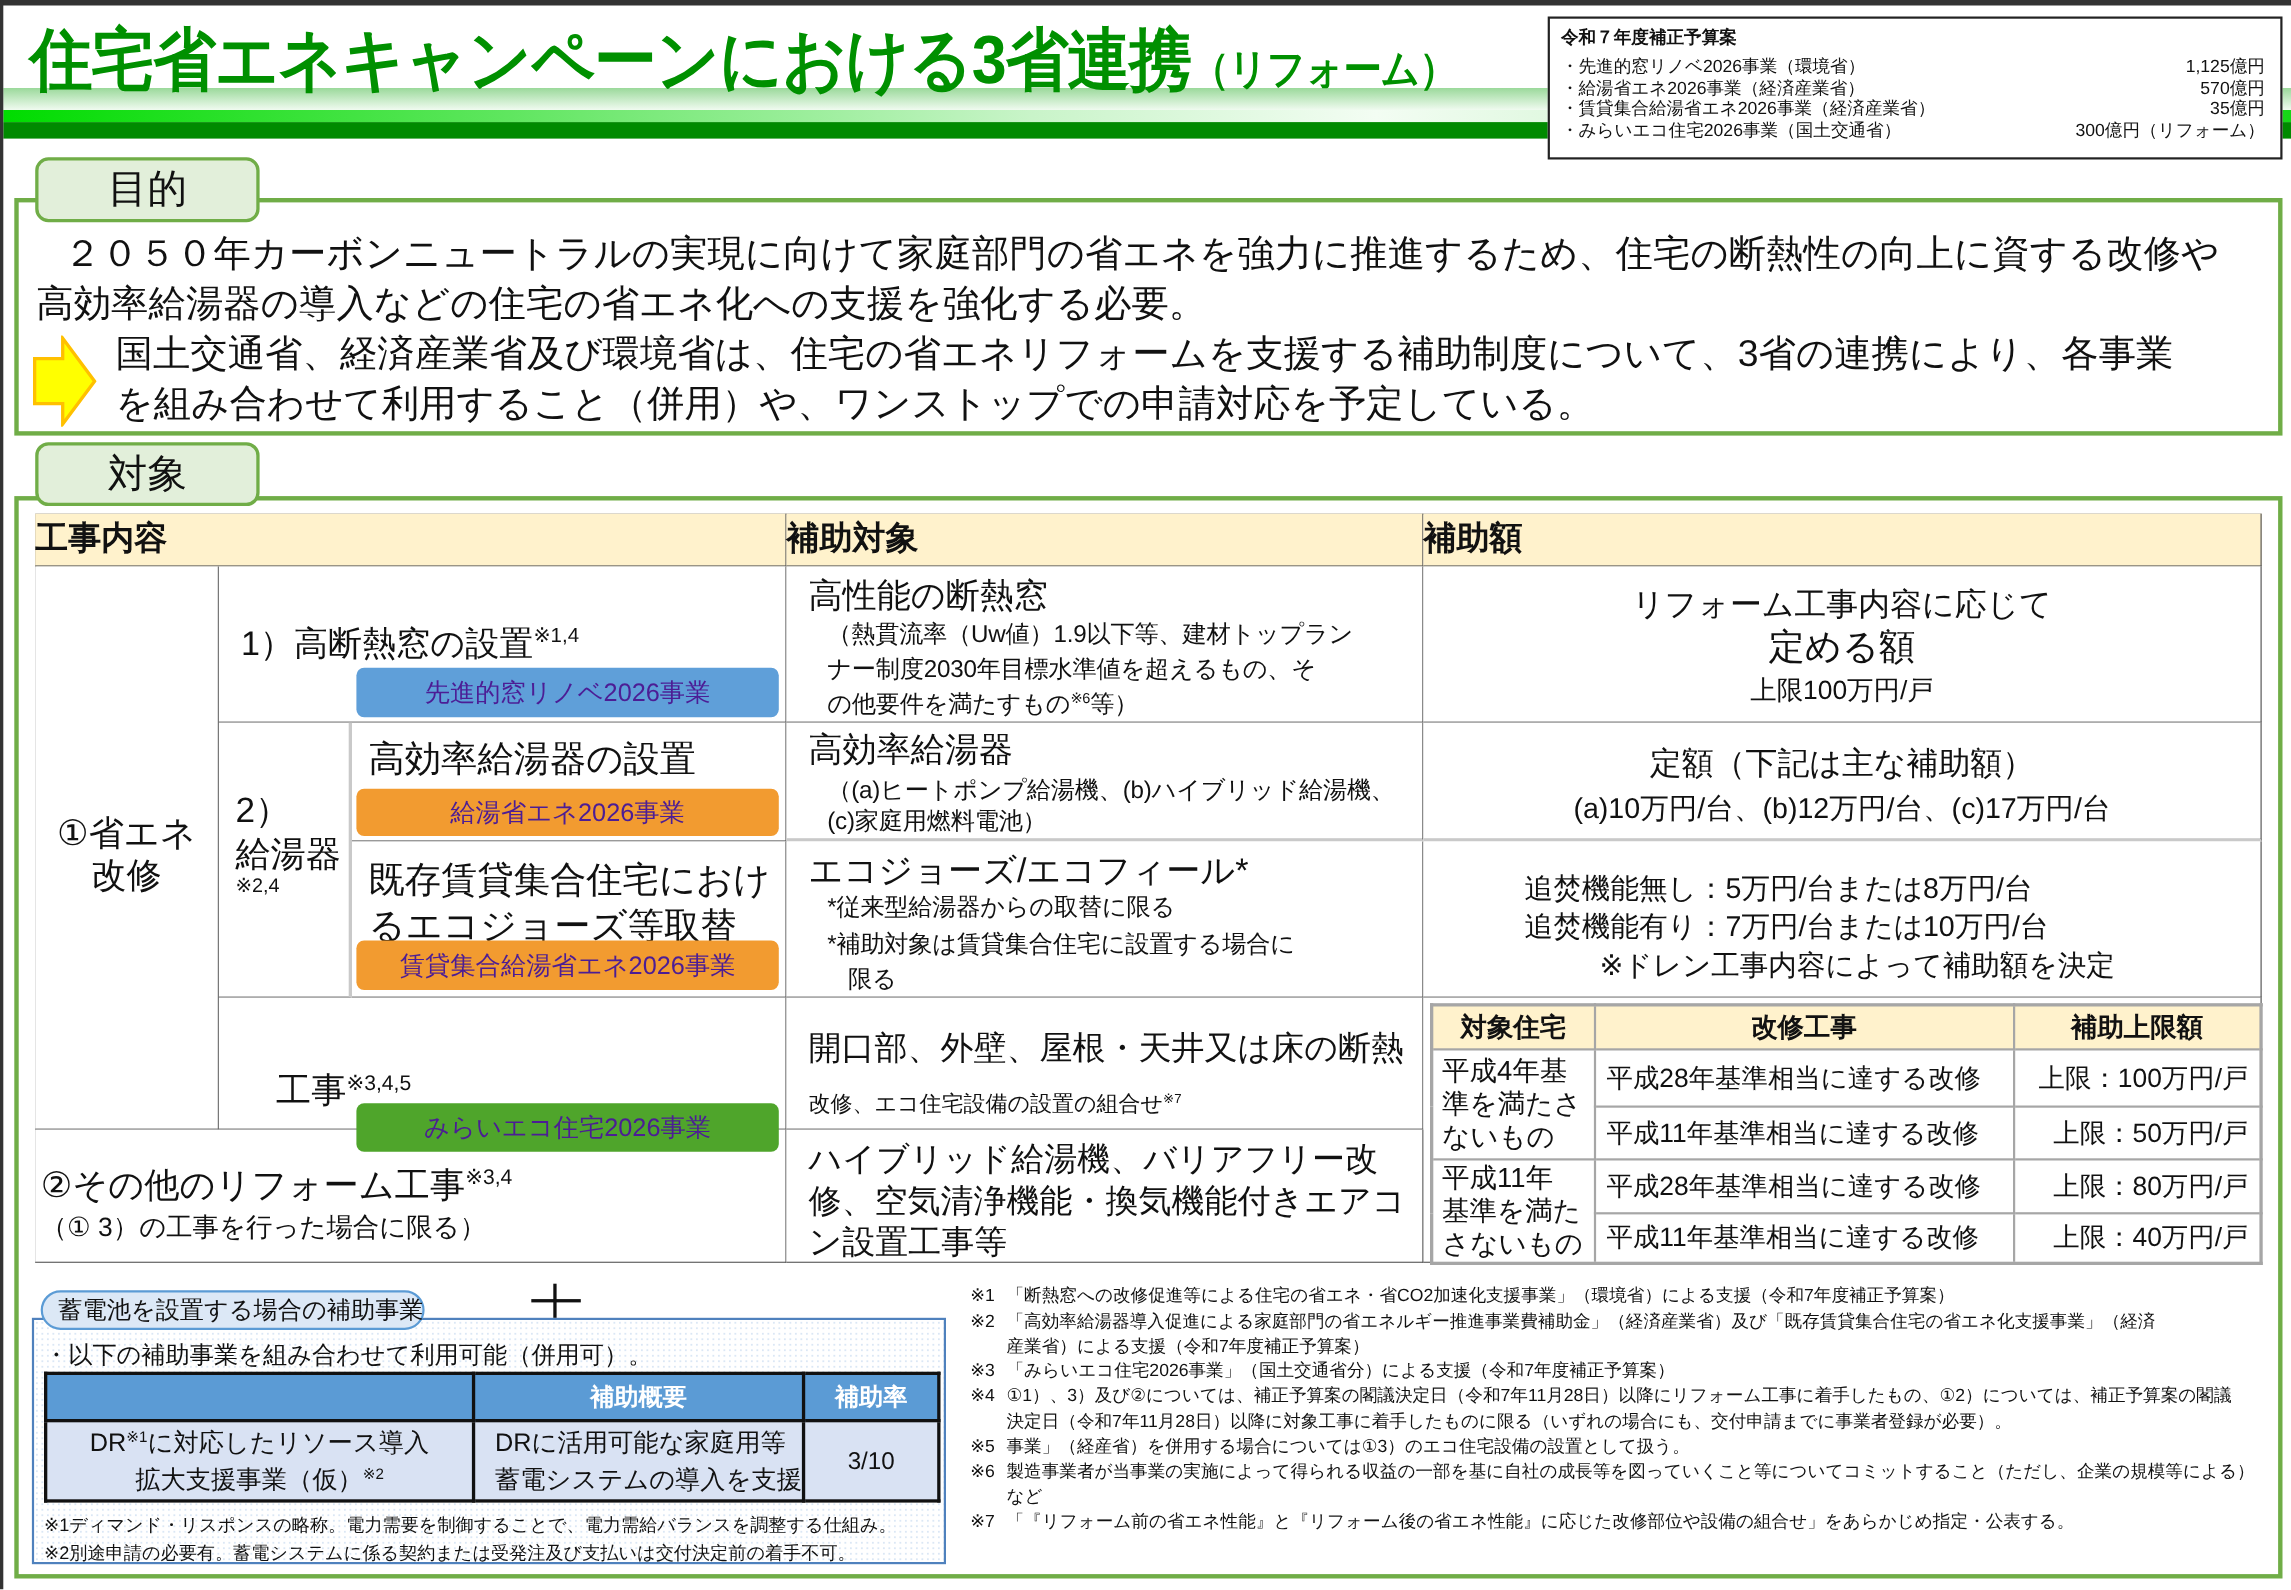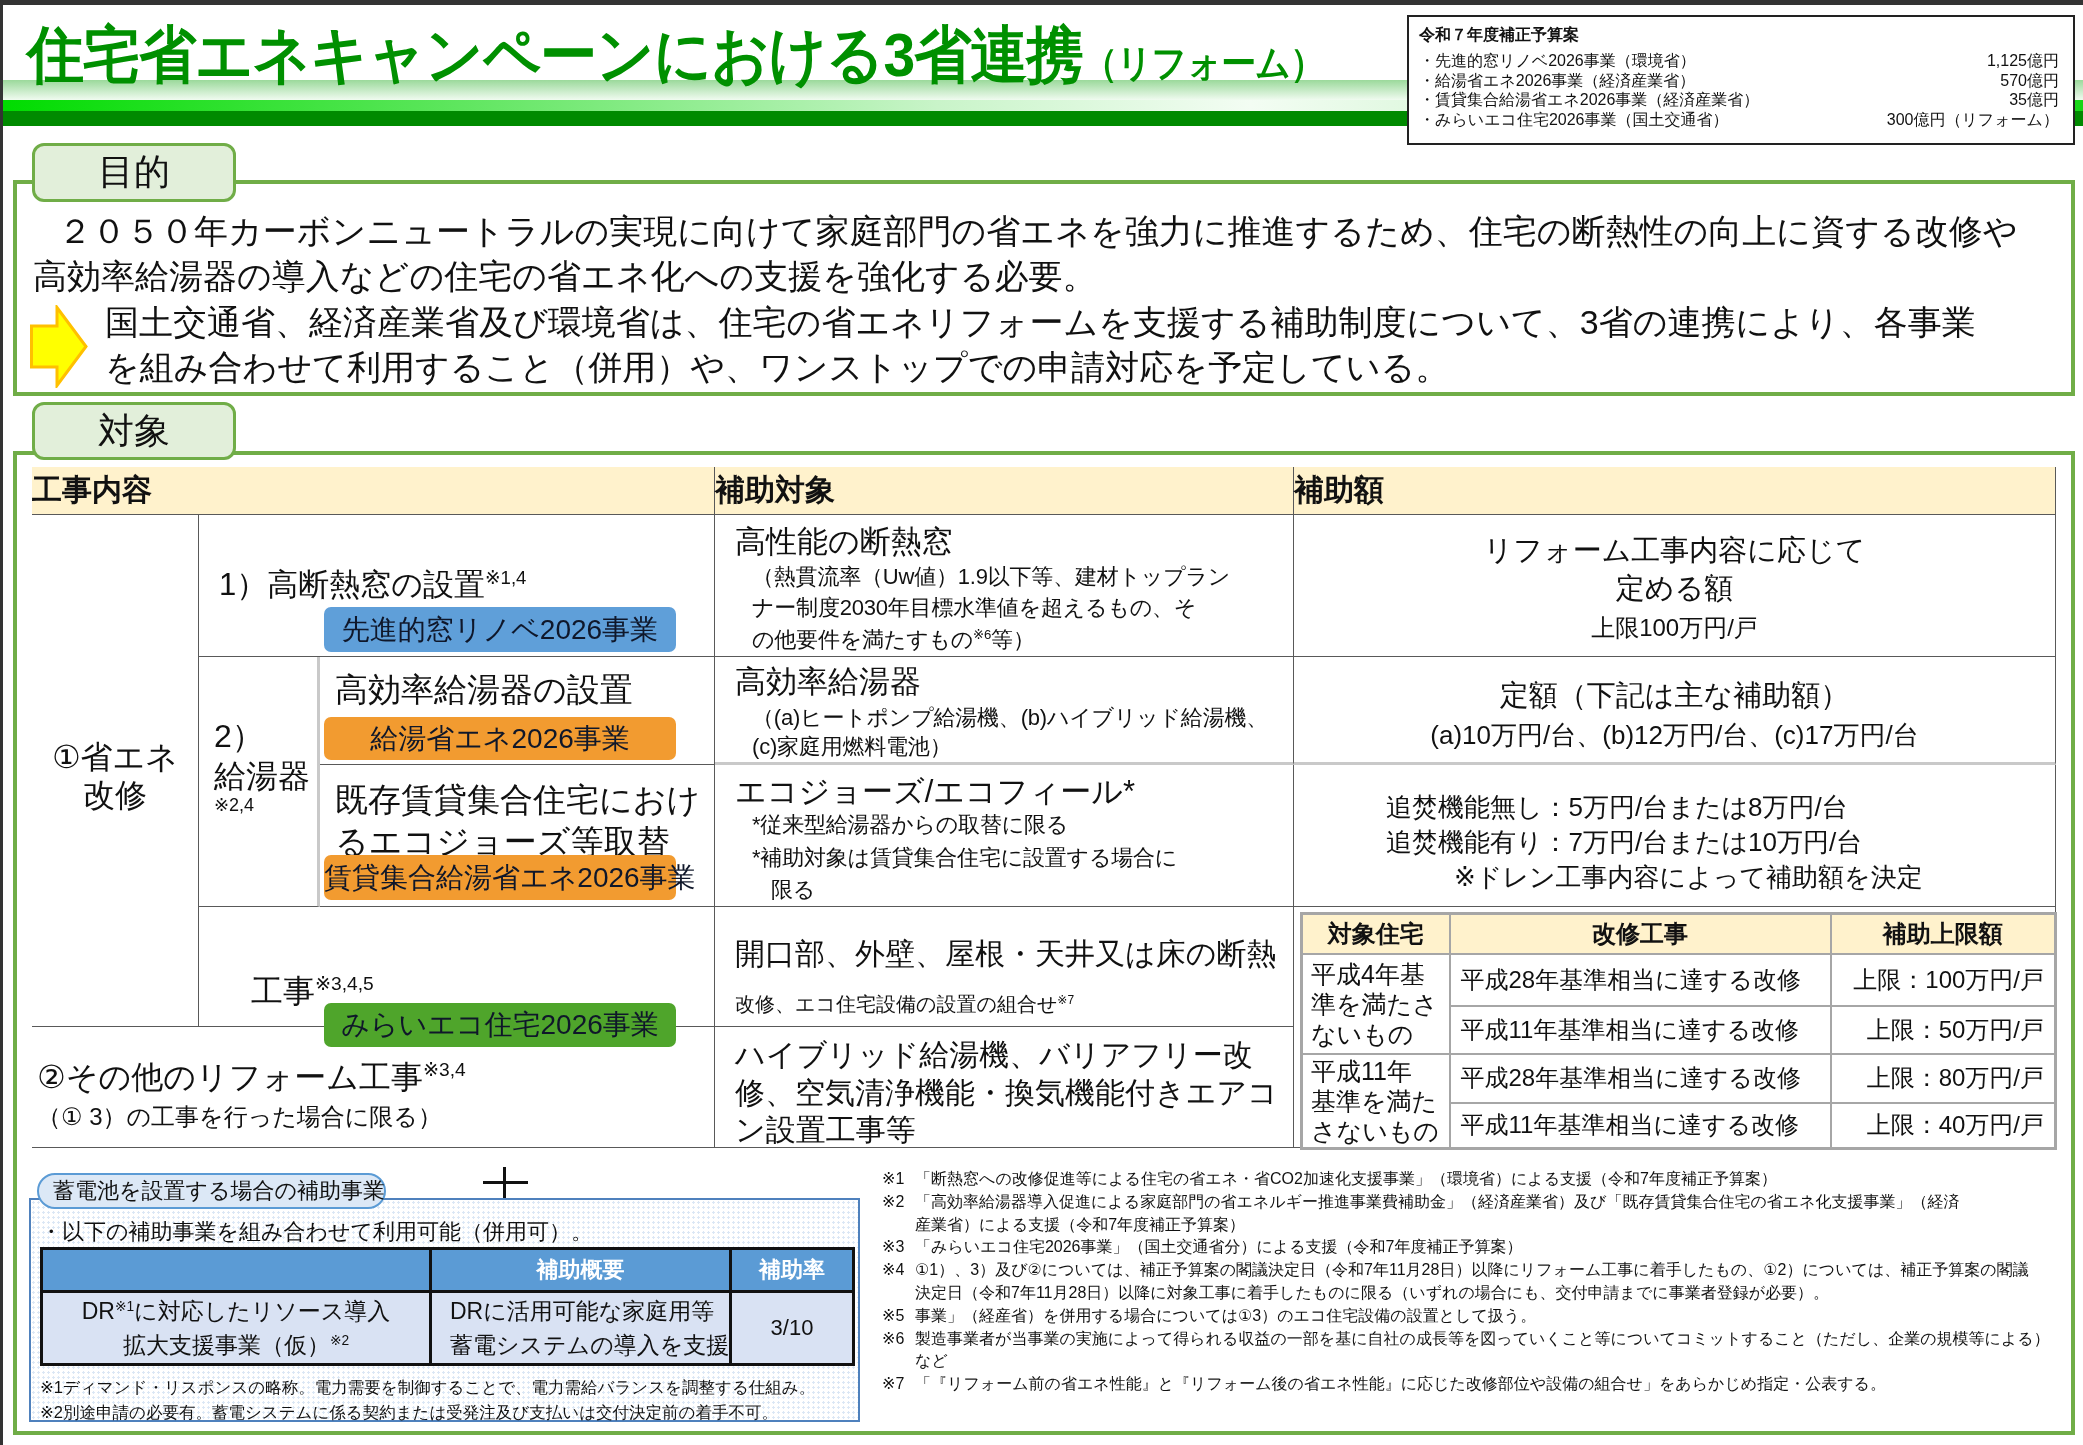--- a/index.html
+++ b/index.html
@@ -34,21 +34,21 @@
 
 #tframe{left:32px;top:467px;width:2024px;height:681px;border:1.5px solid #595959;z-index:2}
 .cell{position:absolute;border-right:1.5px solid #595959;border-bottom:1.5px solid #595959;z-index:2;background:#fff}
 .th{background:#fff2cc;font-weight:bold;font-size:30px;line-height:46px}
 .lg-b{border-bottom:3px solid #c9c9c9}
 .lg-r{border-right:3px solid #c9c9c9}
 .big{font-size:32px;line-height:38px}
 .mid{font-size:31px;line-height:38px}
 .det{font-size:22px;line-height:31px;letter-spacing:-.2px}
 .amt{left:0;width:100%;text-align:center}
-.pill{position:absolute;left:324px;width:352px;height:45px;border-radius:7px;color:#0f172a;font-size:28px;text-align:center;line-height:45px;z-index:4;white-space:nowrap}
+.pill{position:absolute;left:324px;width:384px;height:45px;border-radius:7px;color:#4c1d95;font-size:23px;text-align:center;line-height:45px;z-index:4;white-space:nowrap}
 #pill-win{top:607px;background:#5f9fd9}
 #pill-wh1{top:717px;height:43px;line-height:43px;background:#f29b30}
 #pill-wh2{top:855px;background:#f29b30}
 #pill-env{top:1003px;height:44px;line-height:44px;background:#4fa52b}
 
 #caps{left:1300px;top:912px;width:754px;height:231px;border-collapse:collapse;table-layout:fixed;z-index:3;background:#fff;font-size:24px;border:3px solid #a6a6a6}
 #caps td,#caps th{border:2px solid #a6a6a6;white-space:nowrap}
 #caps th{background:#fff2cc;font-weight:bold;height:40px;text-align:center}
 #caps td.lbl{line-height:30px;vertical-align:middle;padding-left:8px;font-size:25px}
 #caps td.work{padding-left:10px}
@@ -127,21 +127,21 @@
   <div class="t" style="left:20px;top:50px;font-size:31px;line-height:40px"><span>1）高断熱窓の設置</span><span class="sup">※1,4</span></div>
 </div>
 <div class="cell" style="left:715px;top:515px;width:579px;height:142px">
   <div class="t mid" style="left:20px;top:8px">高性能の断熱窓</div>
   <div class="t det" style="left:37px;top:46px">（熱貫流率（Uw値）1.9以下等、建材トップラン</div>
   <div class="t det" style="left:37px;top:77px">ナー制度2030年目標水準値を超えるもの、そ</div>
   <div class="t det" style="left:37px;top:109px"><span>の他要件を満たすもの</span><span class="sup">※6</span><span>等）</span></div>
 </div>
 <div class="cell" style="left:1294px;top:515px;width:762px;height:142px">
   <div class="t amt" style="top:16px;font-size:29px;line-height:38px">リフォーム工事内容に応じて</div>
-  <div class="t amt" style="top:54px;font-size:29px;line-height:38px">定める額</div>
+  <div class="t amt" style="top:54px;font-size:33px;line-height:38px">定める額</div>
   <div class="t amt" style="top:98px;font-size:24px;line-height:30px">上限100万円/戸</div>
 </div>
 
 <div class="cell lg-r" style="left:199px;top:657px;width:121px;height:250px">
   <div class="t big" style="left:15px;top:59px;line-height:40px">2）</div>
   <div class="t big" style="left:15px;top:99px;line-height:40px">給湯器</div>
   <div class="t" style="left:15px;top:136px;font-size:18px;line-height:24px">※2,4</div>
 </div>
 <div class="cell" style="left:320px;top:657px;width:395px;height:108px">
   <div class="t" style="left:15px;top:13px;font-size:33px;line-height:40px">高効率給湯器の設置</div>

